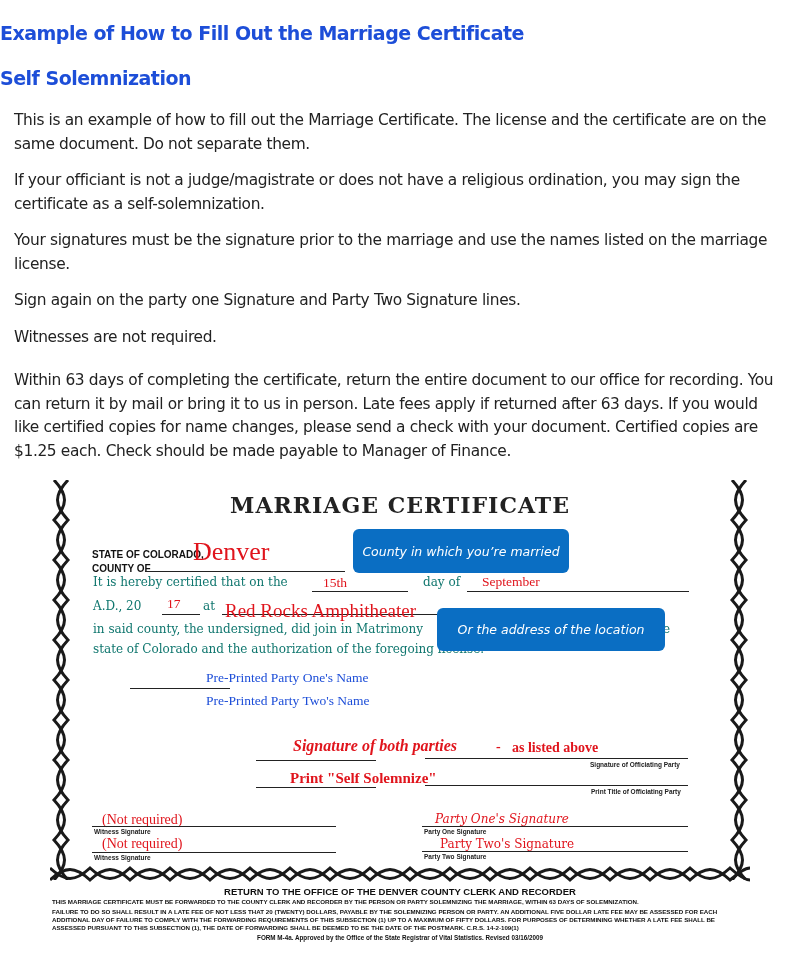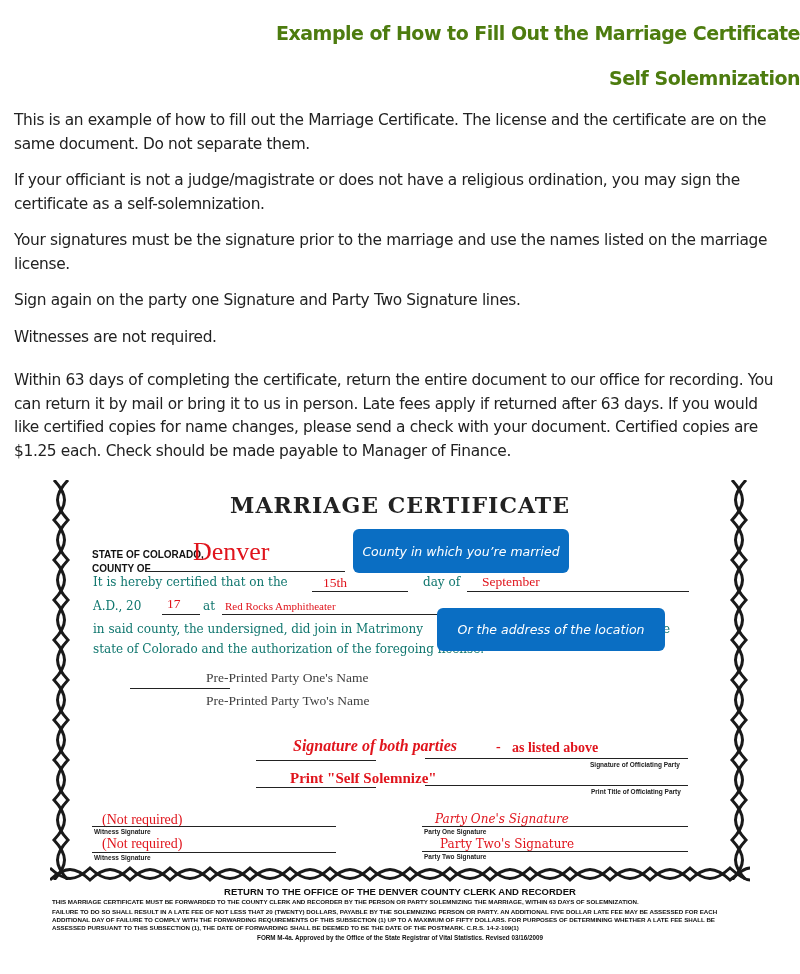--- a/index.html
+++ b/index.html
@@ -1,30 +1,30 @@
 <!DOCTYPE html>
 <html><head>
 <meta charset="utf-8">
 <style>
   html, body { margin: 0; padding: 0; background: #ffffff; }
   body { width: 800px; height: 974px; position: relative; overflow: hidden; font-family: "Liberation Sans", sans-serif; color: #222; }
-  .title { position: absolute; left: 0; width: 800px; text-align: right; color: #4d7c0f; font-weight: bold; font-family: "DejaVu Sans", sans-serif; letter-spacing: -0.5px; }
+  .title { position: absolute; left: 0; width: 800px; text-align: left; color: #1d4ed8; font-weight: bold; font-family: "DejaVu Sans", sans-serif; letter-spacing: -0.5px; }
   .t1 { top: 22px; font-size: 19px; }
   .t2 { top: 67px; font-size: 19px; }
   .para { position: absolute; left: 14px; width: 760px; font-size: 15.4px; line-height: 23.5px; color: #222; font-family: "DejaVu Sans", sans-serif; letter-spacing: -0.35px; margin: 0; }
   .cert { position: absolute; left: 50px; top: 480px; width: 700px; height: 408px; }
   .border-v { position: absolute; top: 0; width: 22px; height: 400px; }
   .border-h { position: absolute; bottom: 0; left: 0; width: 700px; height: 24px; }
   .cert-title { position: absolute; top: 12px; left: 0; width: 700px; text-align: center; font-family: "DejaVu Serif", serif; font-weight: bold; font-size: 22px; letter-spacing: 1px; color: #222; }
   .abs { position: absolute; }
   .small-caps { font-family: "Liberation Sans", sans-serif; font-size: 10px; font-weight: bold; color: #111; }
   .script { font-family: "DejaVu Serif", serif; font-size: 12px; color: #0f766e; }
   .red { color: #e0141c; font-family: "Liberation Serif", serif; }
   .line { position: absolute; border-bottom: 1.3px solid #222; height: 0; }
-  .serif { font-family: "Liberation Serif", serif; font-size: 13.5px; color: #404040; }
+  .serif { font-family: "Liberation Serif", serif; font-size: 13.5px; color: #1d4ed8; }
   .tag { font-family: "Liberation Sans", sans-serif; font-size: 6.5px; font-weight: bold; color: #222; }
   .callout { position: absolute; background: #0a6ec3; color: #fff; border-radius: 6px; font-family: "DejaVu Sans", sans-serif; font-style: italic; font-size: 12.5px; display: flex; align-items: center; justify-content: center; }
   .footer { position: absolute; left: 0; width: 700px; font-family: "Liberation Sans", sans-serif; color: #111; }
 </style>
 </head>
 <body>
 
 <div class="title t1">Example of How to Fill Out the Marriage Certificate</div>
 <div class="title t2">Self Solemnization</div>
 
@@ -72,21 +72,21 @@
   <div class="abs red" style="left:273px; top:95px; font-size:13.5px;">15th</div>
   <div class="abs script" style="left:373px; top:95px;">day of</div>
   <div class="line" style="left:417px; top:111px; width:222px;"></div>
   <div class="abs red" style="left:432px; top:94px; font-size:13.5px;">September</div>
 
   <div class="abs script" style="left:43px; top:119px;">A.D., 20</div>
   <div class="line" style="left:112px; top:134px; width:38px;"></div>
   <div class="abs red" style="left:117px; top:116px; font-size:13.5px;">17</div>
   <div class="abs script" style="left:153px; top:119px;">at</div>
   <div class="line" style="left:172px; top:134px; width:218px;"></div>
-  <div class="abs red" style="left:175px; top:120px; font-size:11px;text-align:right;">Red Rocks Amphitheater</div>
+  <div class="abs red" style="left:175px; top:120px; font-size:19px;text-align:right;">Red Rocks Amphitheater</div>
 
   <div class="abs script" style="left:43px; top:142px;">in said county, the undersigned, did join in Matrimony</div>
   <div class="abs script" style="left:585px; top:142px;">of the</div>
   <div class="abs script" style="left:43px; top:162px;">state of Colorado and the authorization of the foregoing license.</div>
 
   <div class="callout" style="left:387px; top:128px; width:228px; height:43px;">
     <span>Or the address of the location</span>
   </div>
 
   <div class="line" style="left:80px; top:208px; width:100px;"></div>

